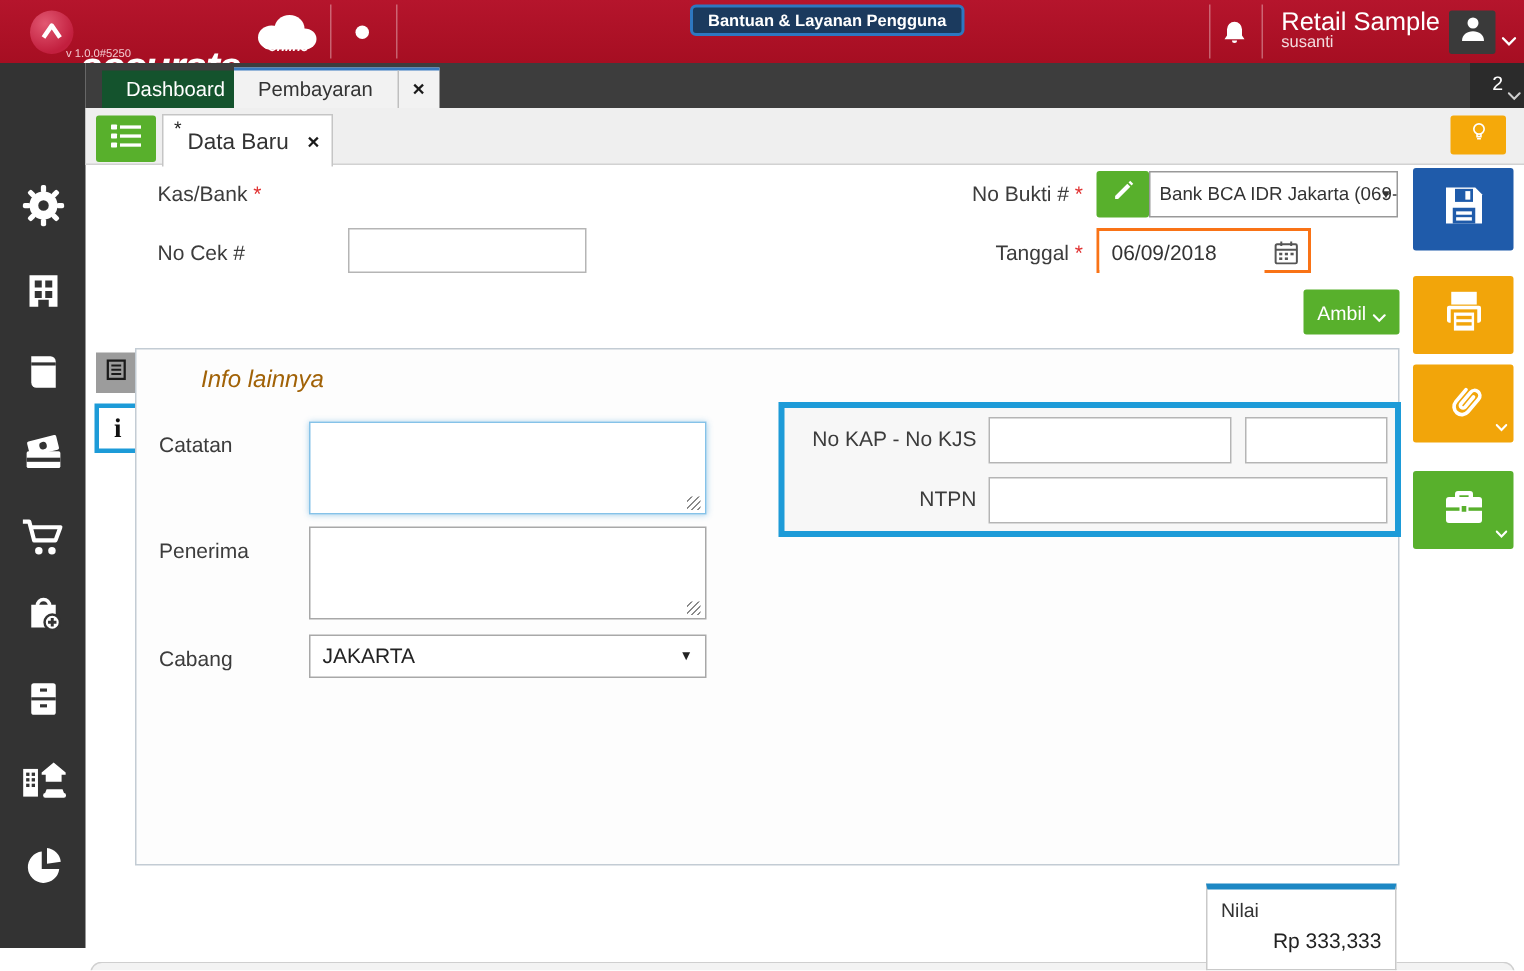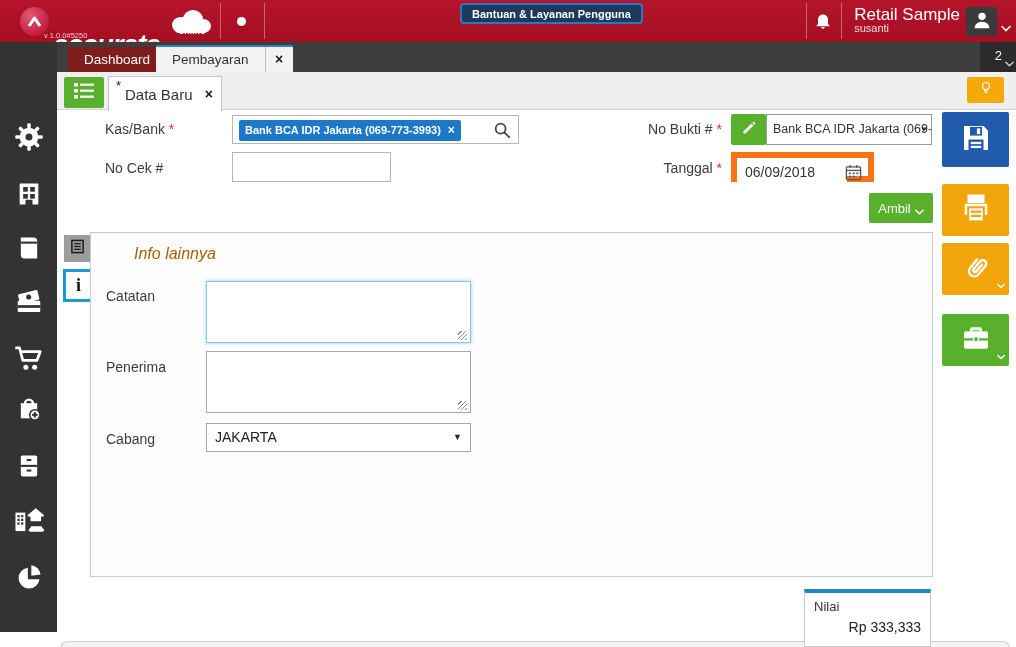--- a/index.html
+++ b/index.html
@@ -26,21 +26,21 @@
   .bell { position:absolute; left:813px; top:11px; }
   .company-block { position:absolute; right:56px; top:5px; color:#fff; }
   .company-name { font-size:17px; line-height:19px; }
   .company-user { font-size:11px; color:rgba(255,255,255,.85); margin-top:-2px; }
   .avatar { position:absolute; left:966px; top:7px; width:31px; height:29px; background:#3a3a3a;
             border-radius:2px; display:flex; align-items:center; justify-content:center; }
   .tb-caret { position:absolute; left:1001px; top:18px; color:#fff; }
 
   
   .tabstrip { position:absolute; left:57px; top:42px; width:959px; height:30px; background:#3d3d3d; }
-  .tab-dashboard { position:absolute; left:11px; top:5px; height:25px; padding:0 16px; background:#7f1d1d;
+  .tab-dashboard { position:absolute; left:11px; top:5px; height:25px; padding:0 16px; background:#14532d;
                    color:#fff; font-size:13.5px; line-height:25px; }
   .tab-active { position:absolute; left:99px; top:3px; height:27px; background:#f2f2f2;
                 border-top:2px solid #3a7bbf; display:flex; align-items:center; }
   .tab-active .lbl { padding:0 16px; color:#333; font-size:13.5px; }
   .tab-active .x { width:28px; text-align:center; border-left:1px solid #bfbfbf; color:#1a1a1a;
                    font-weight:bold; font-size:14px; align-self:stretch; line-height:25px; }
   .tab-counter { position:absolute; right:0; top:0; width:36px; height:30px; background:#2b2b2b;
                  color:#fff; font-size:13px; }
   .tab-counter .n { position:absolute; right:14px; top:6px; }
   .tab-counter .c { position:absolute; right:2px; top:13px; color:#cfcfcf; }
@@ -73,21 +73,21 @@
   .kas-search { position:absolute; right:7px; top:5px; }
   .plain-input { position:absolute; background:#fff; border:1px solid #b5b5b5; font-size:14px;
                  color:#333; padding:0 8px; font-family:"Liberation Sans",sans-serif; }
   .pencil-btn { position:absolute; left:731px; top:114px; width:35px; height:31px; background:#58b02c;
                 border-radius:2px; display:flex; align-items:center; justify-content:center; }
   .bukti-select { position:absolute; left:766px; top:114px; width:166px; height:31px; background:#fff;
                   border:1px solid #999; font-size:12.5px; color:#333; line-height:29px;
                   padding:0 14px 0 6px; white-space:nowrap; overflow:hidden; }
   .bukti-select .arrow { position:absolute; right:3px; top:0; font-size:8px; color:#333; }
   .date-wrap { position:absolute; left:731px; top:152px; width:143px; height:30px; background:#fff;
-               border:6px solid #f97316; }
+               border:2px solid #f97316; }
   .date-wrap input { position:absolute; left:0; top:0; width:110px; height:28px; border:none; outline:none;
                      font-size:14px; color:#333; padding:0 8px; font-family:"Liberation Sans",sans-serif; }
   .date-cal { position:absolute; right:6px; top:6px; }
   .ambil-btn { position:absolute; left:869px; top:193px; width:64px; height:30px; background:#58b02c;
                border-radius:2px; color:#fff; font-size:13px; display:flex; align-items:center;
                justify-content:center; gap:4px; cursor:pointer; }
 
   
   .rail-btn { position:absolute; left:942px; width:67px; border-radius:2px; display:flex;
               align-items:center; justify-content:center; cursor:pointer; }
@@ -343,29 +343,20 @@
             <path d="M8.4 11.5v2.3h3.2v-2.3"></path>
             <line x1="8.4" y1="15.6" x2="11.6" y2="15.6"></line>
           </svg>
       </span>
     </div>
   </div>
 
   <div class="flabel" style="left:105px; top:121px">
     <span>Kas/Bank</span> <span class="req">*</span>
   </div>
-  <div class="kas-combo">
-    <span class="chip"><span>Bank BCA IDR Jakarta (069-773-3993)</span><span class="chip-x">×</span></span>
-    <span class="kas-search">
-      <svg width="18" height="18" viewBox="0 0 20 20">
-          <circle cx="8.5" cy="8.5" r="5.5" fill="none" stroke="#444" stroke-width="2"></circle>
-          <line x1="12.8" y1="12.8" x2="18" y2="18" stroke="#444" stroke-width="2" stroke-linecap="round"></line>
-        </svg>
-    </span>
-  </div>
 
   <div class="flabel" style="left:600px; top:121px; width:122px; text-align:right">
     <span>No Bukti #</span> <span class="req">*</span>
   </div>
   <div class="pencil-btn">
     <span>
       <svg width="16" height="16" viewBox="0 0 20 20" fill="#fff">
           <path d="M3 14.5L13.2 4.3l2.5 2.5L5.5 17H3v-2.5z"></path>
           <path d="M14.2 3.3l1.4-1.4 2.5 2.5-1.4 1.4z"></path>
         </svg>
@@ -489,20 +480,27 @@
     <div class="flabel" style="left:15px; top:126px; position:absolute">Penerima</div>
     <textarea class="ta" style="top: 118px;"></textarea>
     <div class="ta-grip" style="left:367px; top:168px"></div>
 
     <div class="flabel" style="left:15px; top:198px; position:absolute">Cabang</div>
     <div class="cabang-select">
       <span>JAKARTA</span>
       <span class="arrow">▼</span>
     </div>
 
+    <div class="kap-box">
+      <div class="flabel2" style="left:8px; top:12px">No KAP - No KJS</div>
+      <input class="kap-input" style="left: 136px; top: 6px; width: 162px;">
+      <input class="kap-input" style="left: 307px; top: 6px; width: 95px;">
+      <div class="flabel2" style="left:8px; top:52px">NTPN</div>
+      <input class="kap-input" style="left: 136px; top: 46px; width: 266px;">
+    </div>
   </div>
 
   <div class="nilai-box">
     <div class="nilai-label">Nilai</div>
     <div class="nilai-value">Rp 333,333</div>
   </div>
   <div class="bottom-panel"></div>
 
 </div>
 

